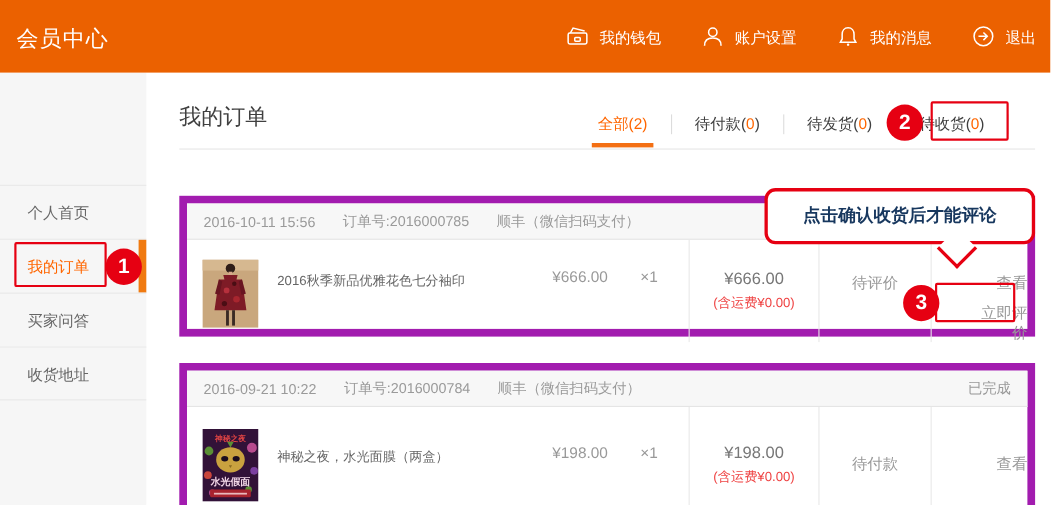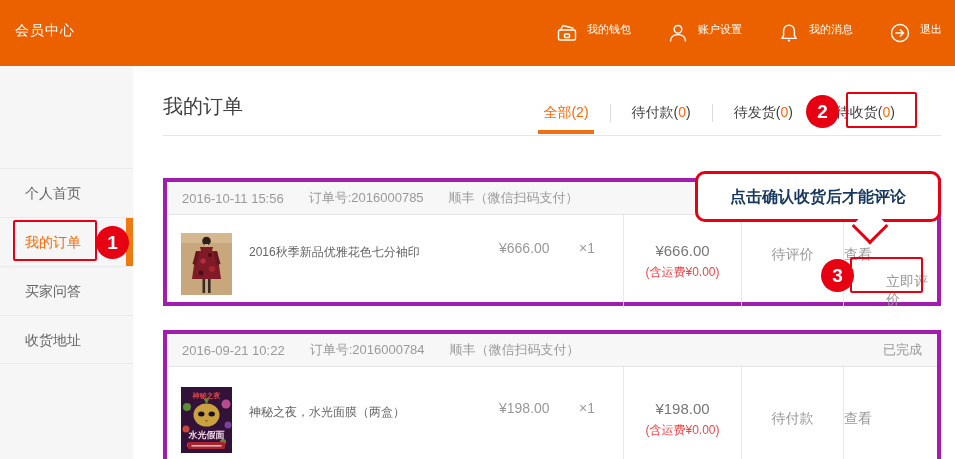--- a/index.html
+++ b/index.html
@@ -4,44 +4,44 @@
 <style>
   * { margin:0; padding:0; box-sizing:border-box; }
   html,body { width:955px; height:459px; }
   body {
     position:relative; overflow:hidden; background:#fff;
     font-family:"Liberation Sans","DejaVu Sans",sans-serif;
     -webkit-font-smoothing:antialiased;
   }
   
   .header { position:absolute; left:0; top:0; width:955px; height:66px; background:#EB6100; z-index:2; }
-  .header-title { position:absolute; left:15px; top:22px; color:#fff; font-size:14px; letter-spacing:1px; }
+  .header-title { position:absolute; left:15px; top:22px; color:#fff; font-size:20px; letter-spacing:1px; }
   .header-nav { position:absolute; right:13px; top:0; height:66px; display:flex; align-items:center; gap:36px; }
-  .nav-item { display:flex; align-items:flex-start; gap:9px; color:#fff; font-size:11px; cursor:pointer; }
+  .nav-item { display:flex; align-items:flex-end; gap:9px; color:#fff; font-size:14px; cursor:pointer; }
   .nav-item svg { display:block; }
   
   .sidebar { position:absolute; left:0; top:66px; width:133px; height:393px; background:#F6F6F6; z-index:1; }
   .side-menu { position:absolute; top:102px; left:0; width:133px; }
   .side-item { position:relative; height:49px; line-height:49px; padding-left:25px;
                font-size:14px; color:#666; border-top:1px solid #E9E9E9; cursor:pointer; }
   .side-item:last-child { border-bottom:1px solid #E9E9E9; }
   .side-item.active { color:#FF6600; }
   .active-bar { position:absolute; right:0; top:0; width:7px; height:100%; background:#F07A10; }
   
   .main { position:absolute; left:133px; top:66px; width:822px; height:393px; background:#fff; }
   .page-title { position:absolute; left:30px; top:27px; font-size:20px; color:#404040; }
   .rule { position:absolute; left:30px; right:14px; top:69px; height:1px; background:#E6E6E6; }
   .tabs { position:absolute; right:38px; top:26px; height:42px; display:flex; align-items:center; }
   .tab { position:relative; height:42px; line-height:40px; padding:0 21px; font-size:14px; color:#3F3F3F; cursor:pointer; white-space:nowrap; }
   .tab .num { color:#FF6600; }
   .tab.active { color:#FF6600; }
   .tab.active::after { content:""; position:absolute; left:16px; right:16px; bottom:0; height:4px; background:#F36F13; }
   .tab-sep { width:1px; height:18px; background:#DCDCDC; }
   
-  .order-card { position:absolute; left:30px; width:778px; border:4px solid #a21caf; background:#fff; }
+  .order-card { position:absolute; left:30px; width:778px; border:7px solid #a21caf; background:#fff; }
   .order-card.c1 { top:112px; height:128px; }
   .order-card.c2 { top:264px; height:170px; }
   .order-head { height:33px; background:#F7F7F7; border-bottom:1px solid #E5E5E5;
                 display:flex; align-items:center; padding:0 15px; font-size:13px; color:#9A9A9A; }
   .oh-item { margin-right:25px; }
   .oh-status { margin-left:auto; margin-right:0; color:#999;text-align:center; }
   .order-body { position:relative; display:flex; align-items:stretch; }
   .c1 .order-body { height:93px; }
   .c2 .order-body { height:135px; }
   .col { position:relative; }
@@ -53,21 +53,21 @@
   .c1 .p-img { top:18px; } .c2 .p-img { top:20px; }
   .p-title { position:absolute; left:82px; width:240px; font-size:12px; color:#666; line-height:27px; cursor:pointer; }
   .c1 .p-title { top:24px; } .c2 .p-title { top:32px; }
   .p-price { position:absolute; left:332px; font-size:14px; color:#999; }
   .p-qty   { position:absolute; left:412px; font-size:14px; color:#999; }
   .c1 .p-price, .c1 .p-qty { top:25px; } .c2 .p-price, .c2 .p-qty { top:33px; }
   .c1 .col-total { padding-top:27px; } .c2 .col-total { padding-top:33px; }
   .total-main { display:block; font-size:15px; color:#777; }
   .total-sub  { display:block; margin-top:5px; font-size:12px; color:#ef4444; }
   .c1 .col-status { padding-top:31px; } .c2 .col-status { padding-top:43px; }
-  .act-view, .act-review { position:absolute; left:0; width:100%; text-align:left; cursor:pointer; }
+  .act-view, .act-review { position:absolute; left:0; width:100%; text-align:right; cursor:pointer; }
   .c1 .act-view { top:31px; } .c1 .act-review { top:58px;padding-left:42px; } .c2 .act-view { top:43px; }
   
   .bubble { position:absolute; left:695px; top:171px; width:246px; height:51px;
             border:3px solid #E60012; border-radius:10px; background:#fff; z-index:10;
             display:flex; flex-direction:column; justify-content:center; align-items:center;
             color:#17375E; font-weight:bold; font-size:16px; line-height:22px; pointer-events:none; }
   .bubble-tail { position:absolute; left:857px; top:213px; width:26px; height:26px; background:#fff;
             border-right:3px solid #E60012; border-bottom:3px solid #E60012;
             transform:rotate(45deg); z-index:11; pointer-events:none; }
   .abox { position:absolute; border:2px solid #E60012; border-radius:2px; z-index:12; pointer-events:none; }

